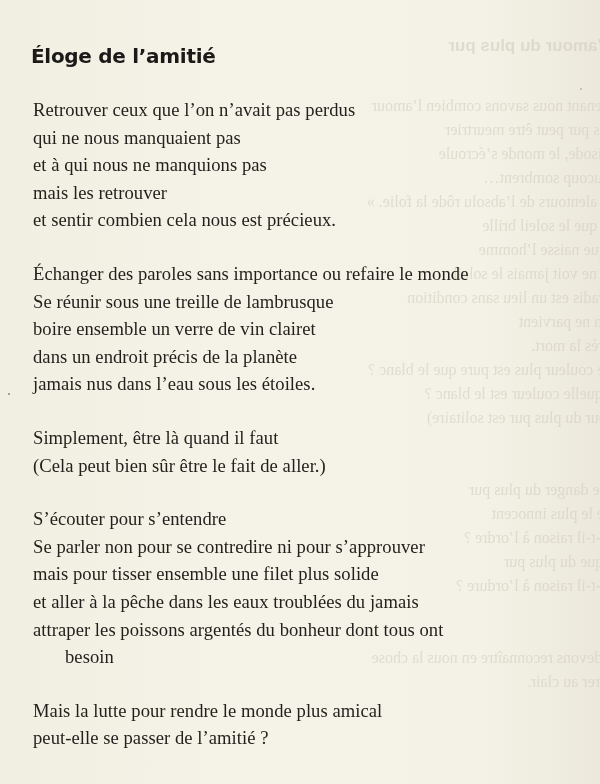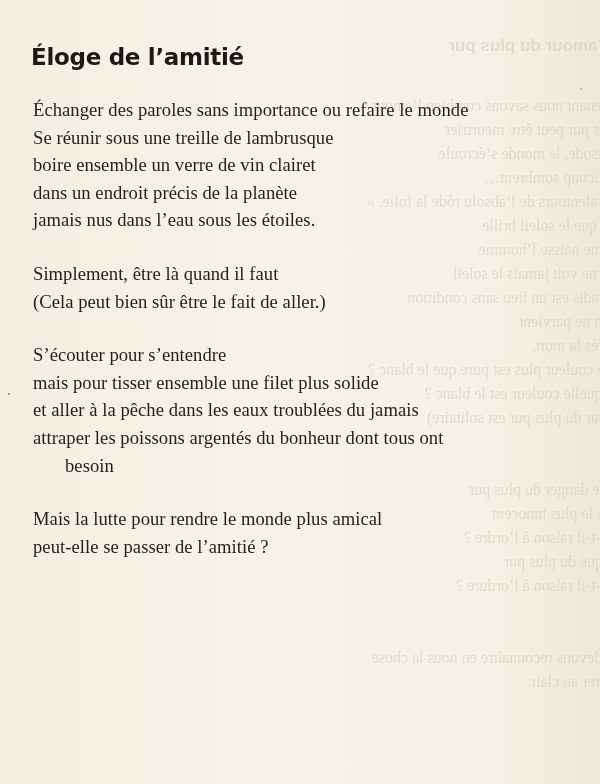--- a/index.html
+++ b/index.html
@@ -46,21 +46,21 @@
     .ghost-line { display: block; }
     .ghost-gap { height: 24px; }
 
     .title {
       position: absolute;
       left: 31px;
       top: 44px;
       margin: 0;
       font-family: "DejaVu Sans", "Liberation Sans", sans-serif;
       font-weight: bold;
-      font-size: 23px;
+      font-size: 20px;
       letter-spacing: -0.3px;
       color: #1c1a18;
       text-align: right;
     }
     .poem {
       position: absolute;
       left: 33px;
       top: 96px;
       width: 540px;
       font-family: "Liberation Serif", "DejaVu Serif", serif;
@@ -118,32 +118,40 @@
     <div class="ghost-gap"></div>
     <span class="ghost-line">3.</span>
     <span class="ghost-line">Nous devons reconnaître en nous la chose</span>
     <span class="ghost-line">et la tirer au clair.</span>
   </div>
 
   <h1 class="title">Éloge de l’amitié</h1>
 
   <div class="poem">
     <div class="stanza">
+      <span class="line">Retrouver ceux que l’on n’avait pas perdus</span>
+      <span class="line">qui ne nous manquaient pas</span>
+      <span class="line">et à qui nous ne manquions pas</span>
+      <span class="line">mais les retrouver</span>
+      <span class="line">et sentir combien cela nous est précieux.</span>
+    </div>
+    <div class="stanza">
       <span class="line">Échanger des paroles sans importance ou refaire le monde</span>
       <span class="line">Se réunir sous une treille de lambrusque</span>
       <span class="line">boire ensemble un verre de vin clairet</span>
       <span class="line">dans un endroit précis de la planète</span>
       <span class="line">jamais nus dans l’eau sous les étoiles.</span>
     </div>
     <div class="stanza">
       <span class="line">Simplement, être là quand il faut</span>
       <span class="line">(Cela peut bien sûr être le fait de aller.)</span>
     </div>
     <div class="stanza">
       <span class="line">S’écouter pour s’entendre</span>
+      <span class="line">Se parler non pour se contredire ni pour s’approuver</span>
       <span class="line">mais pour tisser ensemble une filet plus solide</span>
       <span class="line">et aller à la pêche dans les eaux troublées du jamais</span>
       <span class="line">attraper les poissons argentés du bonheur dont tous ont</span>
       <span class="line cont">besoin</span>
     </div>
     <div class="stanza">
       <span class="line">Mais la lutte pour rendre le monde plus amical</span>
       <span class="line">peut-elle se passer de l’amitié ?</span>
     </div>
   </div>

